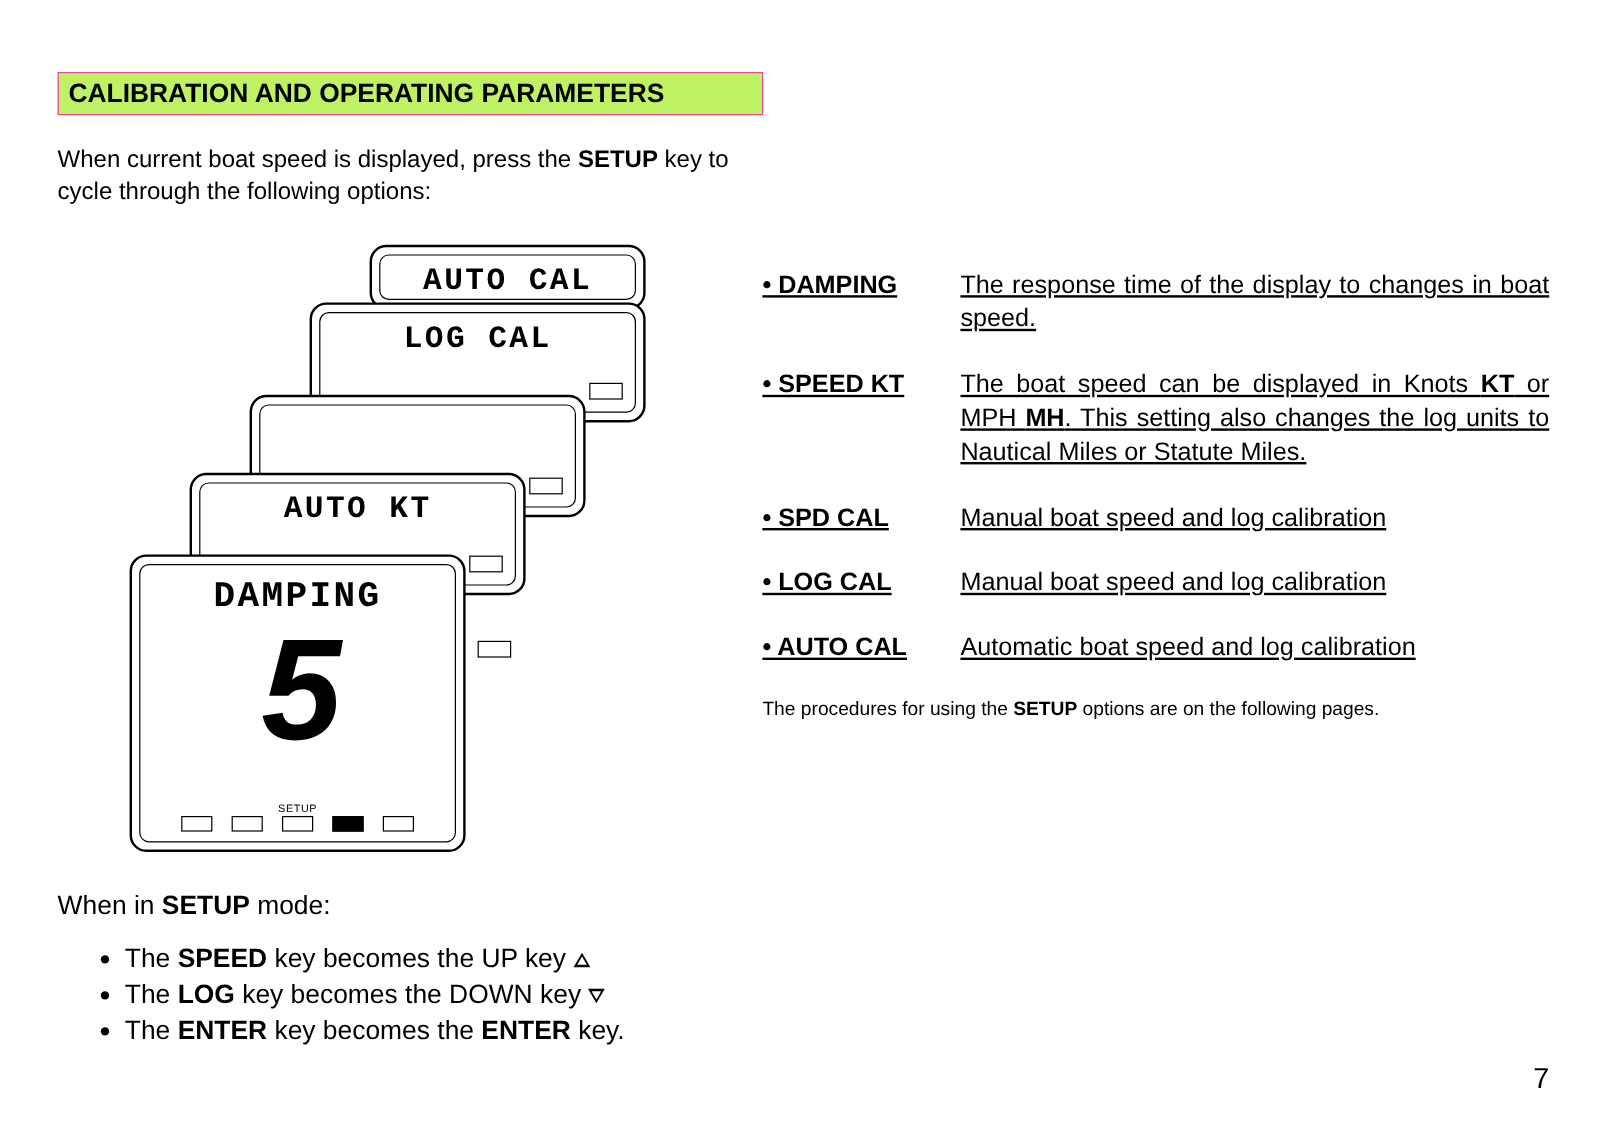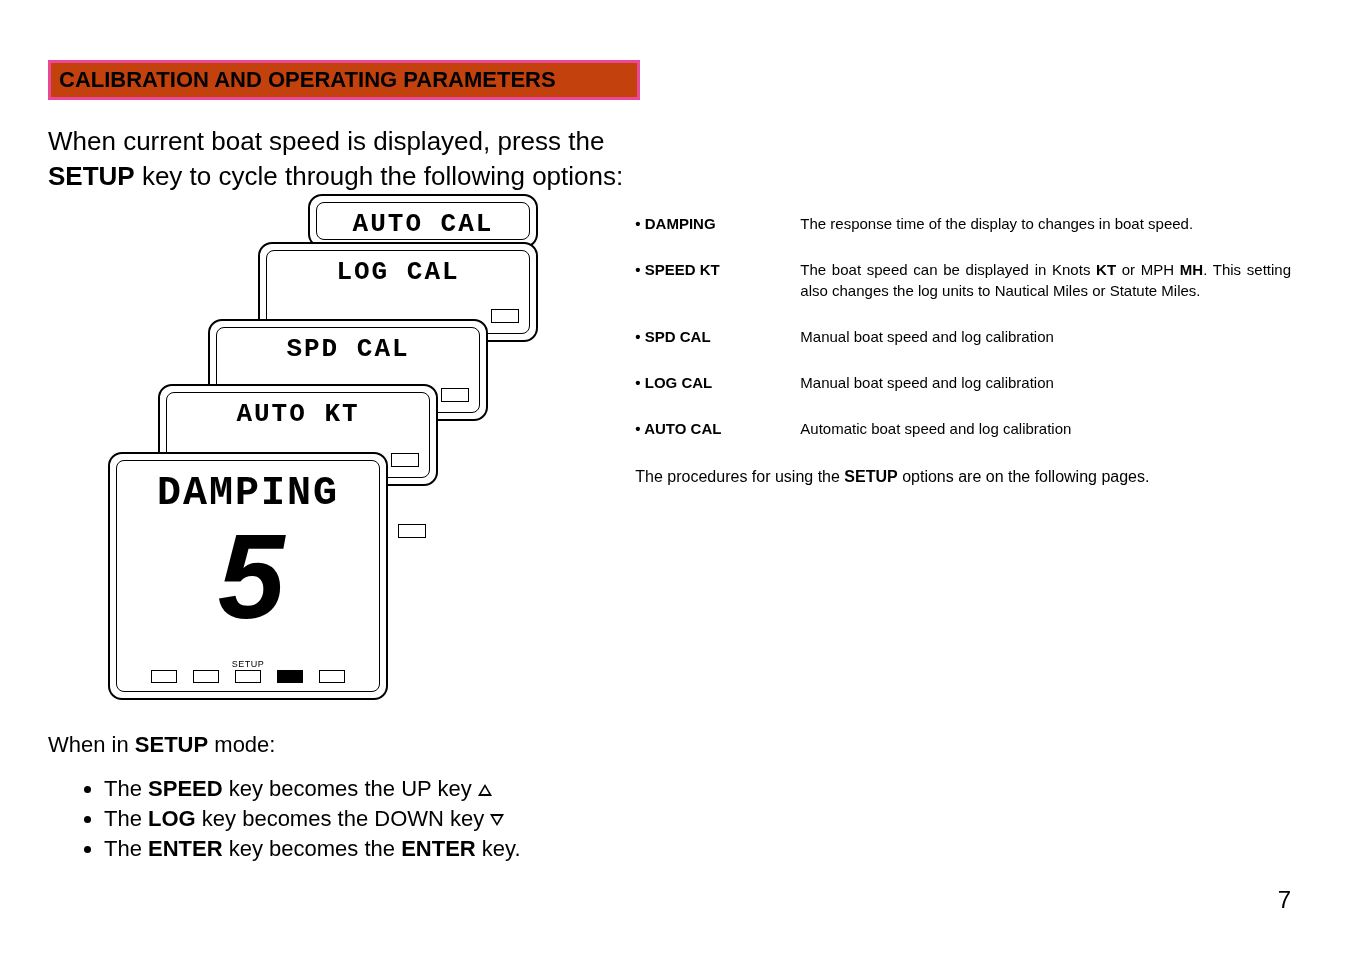--- a/index.html
+++ b/index.html
@@ -9,33 +9,34 @@
     font-family: Arial, Helvetica, sans-serif;
     color: #000;
     width: 1351px;
     height: 954px;
     position: relative;
     box-sizing: border-box;
     padding: 60px 60px 40px 48px;
   }
 
   .section-header {
-    background: #c2410c;
-    border: 3px solid #ec4899;
+    background: #bef264;
+    border: 1px solid #ec4899;
     padding: 4px 8px;
     font-weight: bold;
     font-size: 22px;
     margin-bottom: 24px;
     width: 570px;
   }
 
   .intro-text {
-    font-size: 26px;
+    font-size: 20px;
     line-height: 1.35;
     width: 600px;
+    margin-bottom: 30px;
   }
 
   .columns {
     display: flex;
     gap: 31px;
   }
 
   .left-col {
     width: 560px;
   }
@@ -142,22 +143,23 @@
     margin-top: 18px;
   }
 
   .bullet-list li {
     margin-bottom: 4px;
   }
 
   .def-row {
     display: flex;
     margin-bottom: 26px;
-    font-size: 15px;
+    font-size: 21px;
     line-height: 1.35;
+    text-decoration: underline;
   }
 
   .def-term {
     width: 165px;
     flex: 0 0 165px;
     font-weight: bold;
   }
 
   .def-desc {
     flex: 1;
@@ -233,35 +235,34 @@
 
       <div class="lcd-frame" style="left:160px; top:48px; width:280px; height:100px;">
         <div class="lcd-inner">
           <div class="lcd-text lcd-small">LOG  CAL</div>
           <div class="lcd-side-btn"></div>
         </div>
       </div>
 
       <div class="lcd-frame" style="left:110px; top:125px; width:280px; height:102px;">
         <div class="lcd-inner">
-          <div class="lcd-text lcd-small">SPD  CAL</div>
           <div class="lcd-side-btn"></div>
         </div>
       </div>
 
       <div class="lcd-frame" style="left:60px; top:190px; width:280px; height:102px;">
         <div class="lcd-inner">
           <div class="lcd-text lcd-small">AUTO KT</div>
           <div class="lcd-side-btn"></div>
         </div>
       </div>
 
       <div class="lcd-frame" style="left:10px; top:258px; width:280px; height:248px;">
         <div class="lcd-inner">
-          <div class="lcd-text" style="font-size:40px; padding-top:10px;">DAMPING</div>
+          <div class="lcd-text" style="font-size:30px; padding-top:10px;">DAMPING</div>
           <div class="big-digit">5</div>
           <div class="setup-label" style="left:0;right:0;bottom:22px;">SETUP</div>
           <div class="lcd-btn-row">
             <div class="lcd-btn"></div>
             <div class="lcd-btn"></div>
             <div class="lcd-btn"></div>
             <div class="lcd-btn filled"></div>
             <div class="lcd-btn"></div>
           </div>
         </div>

